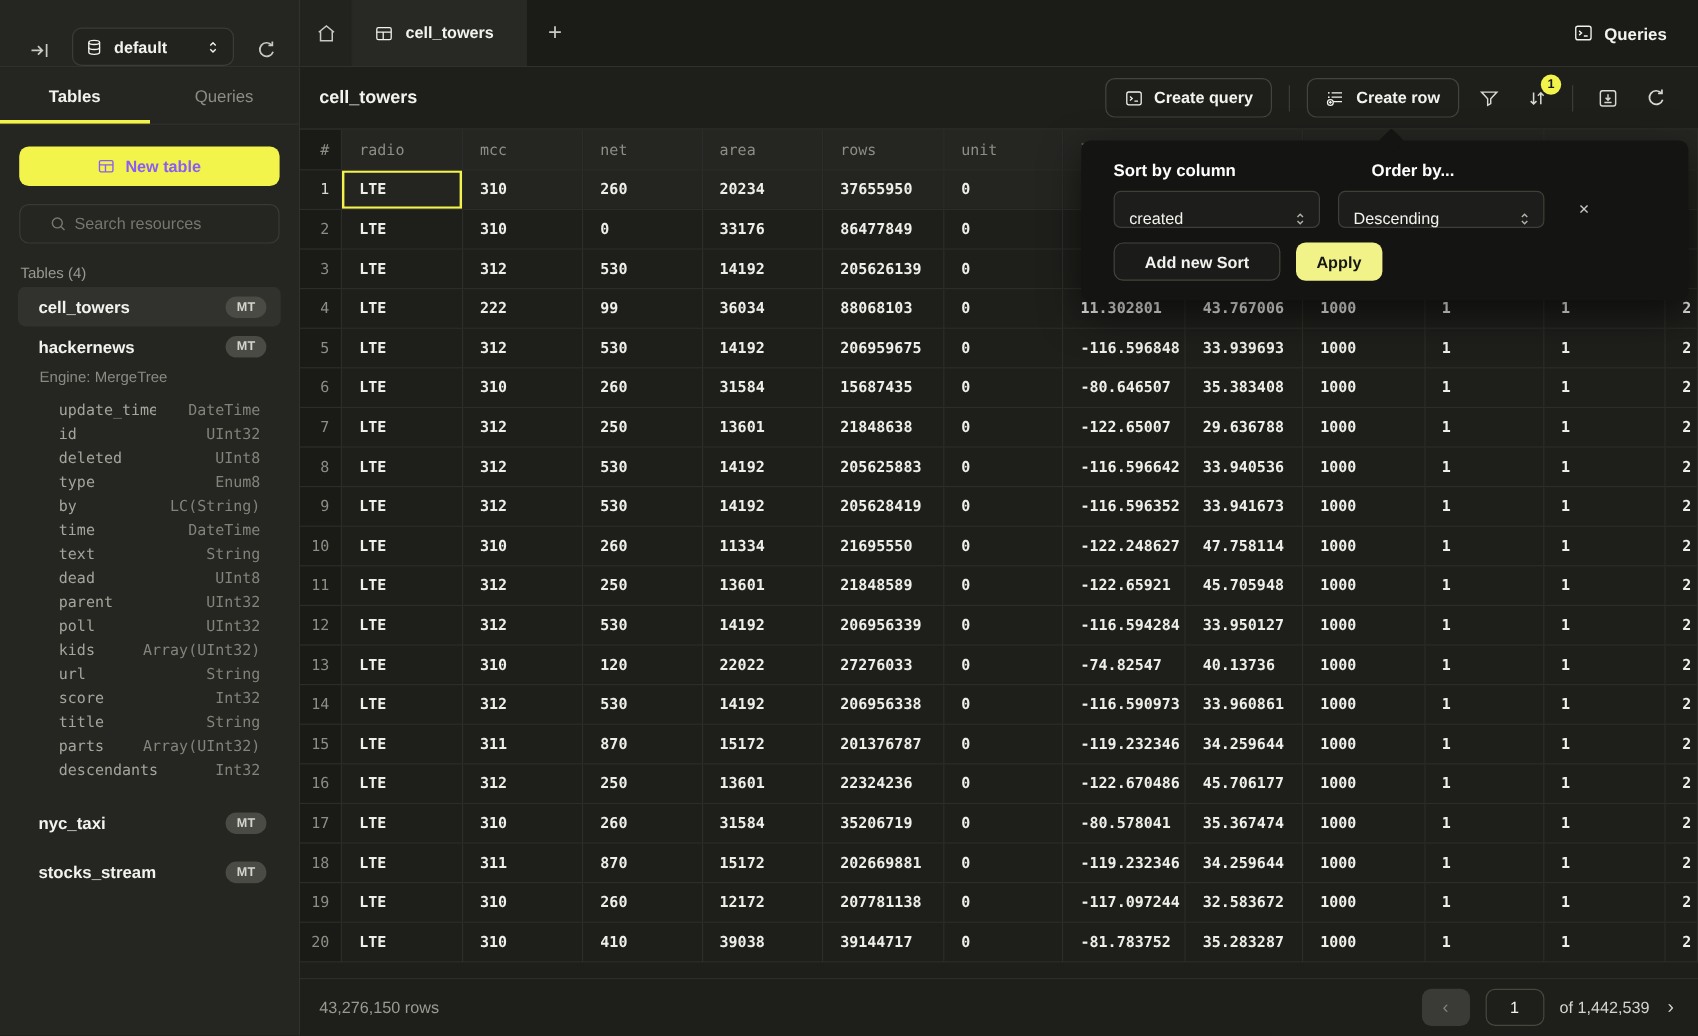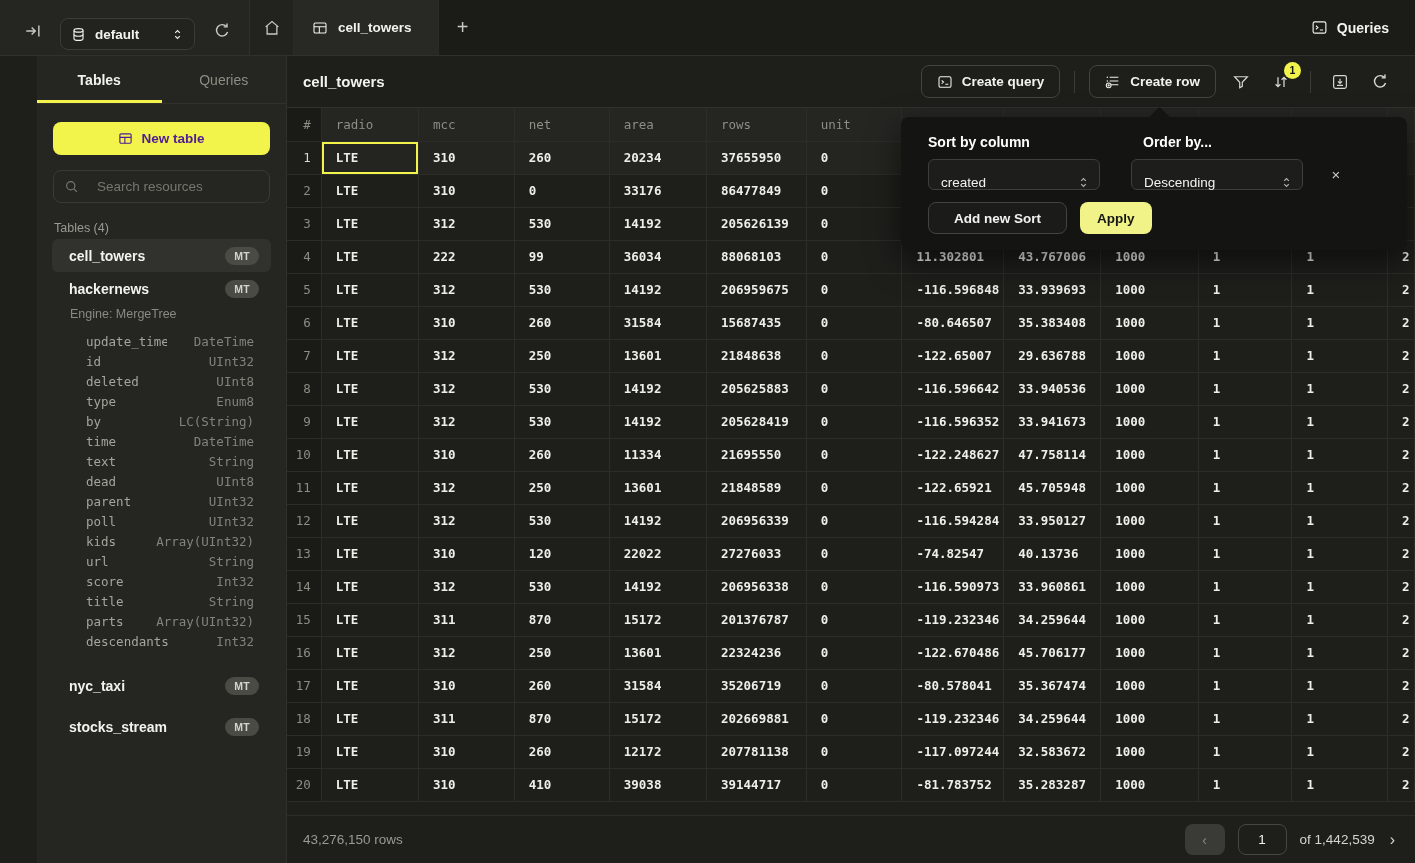--- a/index.html
+++ b/index.html
@@ -19,50 +19,50 @@
   html,body{margin:0;padding:0;}
   body{
     width:1415px;height:863px;overflow:hidden;
     background:var(--bg);color:var(--txt);
     font-family:"Liberation Sans", sans-serif;font-size:13.5px;
   }
   .app{position:relative;width:1415px;height:863px;display:flex;flex-direction:column;}
 
   
   .topbar{height:56px;flex:0 0 56px;display:flex;}
-  .topbar-left{width:250px;flex:0 0 250px;background:var(--sidebar);display:flex;align-items:flex-start;
+  .topbar-left{width:250px;flex:0 0 250px;background:var(--sidebar);display:flex;align-items:flex-end;
     padding:18px 14px 0 20px;gap:14px;border-bottom:1px solid var(--border);border-right:1px solid var(--border);}
   .icon-btn{display:flex;align-items:center;justify-content:center;color:var(--txt-mid);cursor:pointer;background:none;border:none;padding:4px;}
   .db-select{flex:1;display:flex;align-items:center;gap:9px;height:32px;padding:0 10px;
     border:1px solid #3c3c37;border-radius:8px;background:#22221f;color:var(--txt);cursor:pointer;}
   .db-select .grow{flex:1;font-size:13.5px;font-weight:600;}
   .topbar-main{flex:1;background:var(--bg-dark);display:flex;align-items:stretch;border-bottom:1px solid var(--border);}
   .home-btn{width:44px;display:flex;align-items:center;justify-content:center;background:#22221f;
     border-right:1px solid #2a2a26;color:var(--txt-mid);cursor:pointer;}
   .doc-tab{display:flex;align-items:center;gap:10px;padding:0 26px 0 18px;background:#282825;
     border-right:1px solid #2a2a26;color:var(--txt);font-size:13.5px;font-weight:600;cursor:pointer;}
   .add-tab{width:48px;display:flex;align-items:center;justify-content:center;color:var(--txt-mid);
     font-size:20px;cursor:pointer;}
   .topbar-spacer{flex:1;}
   .queries-link{display:flex;align-items:center;gap:9px;padding:0 26px;color:var(--txt);font-size:14px;font-weight:600;cursor:pointer;}
 
   
-  .body-row{flex:1;display:flex;min-height:0;margin-left:37px;}
+  .body-row{flex:1;display:flex;min-height:0;}
   .sidebar{width:250px;flex:0 0 250px;background:var(--sidebar);border-right:1px solid var(--border);
     display:flex;flex-direction:column;overflow:hidden;}
   .main{flex:1;display:flex;flex-direction:column;min-width:0;background:var(--bg);}
 
   
   .side-tabs{height:48px;flex:0 0 48px;display:flex;border-bottom:1px solid var(--border);}
   .side-tab{flex:1;display:flex;align-items:center;justify-content:center;font-size:14px;color:var(--txt-dim);
     cursor:pointer;border-bottom:3px solid transparent;padding-top:3px;}
   .side-tab.active{color:var(--txt);font-weight:600;border-bottom-color:var(--accent);}
   .new-table-btn{margin:18px 16px 0 16px;height:33px;border:none;border-radius:8px;background:var(--accent);
-    color:#4c1d95;font-size:13.5px;font-weight:600;display:flex;align-items:center;justify-content:center;gap:8px;cursor:pointer;}
-  .search-box{margin:15px 16px 0 16px;height:33px;display:flex;align-items:center;gap:16px;padding:0 10px;
+    color:#8b5cf6;font-size:13.5px;font-weight:600;display:flex;align-items:center;justify-content:center;gap:8px;cursor:pointer;}
+  .search-box{margin:15px 16px 0 16px;height:33px;display:flex;align-items:center;gap:4px;padding:0 24px;
     border:1px solid #3a3a35;border-radius:8px;color:#77776f;}
   .search-box input{flex:1;background:transparent;border:none;outline:none;color:var(--txt);font-size:13.5px;
     font-family:"Liberation Sans", sans-serif;min-width:0;}
   .search-box input::placeholder{color:#77776f;}
   .side-section-label{margin:18px 16px 4px 17px;font-size:12.5px;color:#9a9a93;}
   .tables-list{flex:1;overflow:hidden;padding:0 16px;}
   .table-row{height:33px;display:flex;align-items:center;padding:0 12px 0 17px;margin:0 -1px;border-radius:6px;cursor:pointer;}
   .table-row.selected{background:#31312d;}
   .table-row .t-name{flex:1;font-size:14px;font-weight:600;color:var(--txt);white-space:nowrap;overflow:hidden;}
   .mt-badge{background:#4b4b45;color:#d4d4ce;font-size:10.5px;font-weight:700;border-radius:10px;
@@ -117,21 +117,21 @@
     border-radius:8px;box-shadow:0 12px 32px rgba(0,0,0,.55);z-index:50;padding:17px 0 0 27px;}
   .popup-caret{position:absolute;left:1152px;top:110px;width:15px;height:15px;background:var(--panel);
     transform:rotate(45deg);border-radius:2px;z-index:51;}
   .popup-labels{display:flex;}
   .popup-label{font-size:14px;font-weight:700;color:#fff;}
   .popup-label.first{width:215px;}
   .popup-row{display:flex;align-items:center;margin-top:9px;}
   .select{width:172px;height:31px;display:flex;align-items:center;justify-content:space-between;
     padding:16px 9px 0 12px;border:1px solid #3f3f3a;border-radius:6px;background:#1d1d1b;color:var(--txt);
     font-size:13.5px;cursor:pointer;}
-  .select + .select{margin-left:31px;}
+  .select + .select{margin-left:15px;}
   .popup-close{margin-left:21px;background:none;border:none;color:#c9c9c3;font-size:15px;cursor:pointer;width:24px;}
   .popup-actions{display:flex;align-items:center;margin-top:12px;}
   .add-sort-btn{height:32px;padding:0 25px;border:1px solid #44443e;border-radius:8px;background:#1b1b19;
     color:var(--txt);font-size:13.5px;font-weight:600;cursor:pointer;font-family:"Liberation Sans", sans-serif;}
   .apply-btn{height:32px;margin-left:13px;padding:0 17px;border:none;border-radius:8px;background:#f1f389;
     color:#161613;font-size:13.5px;font-weight:600;cursor:pointer;font-family:"Liberation Sans", sans-serif;}
 
   svg{display:block;}
 </style>
 </head>

